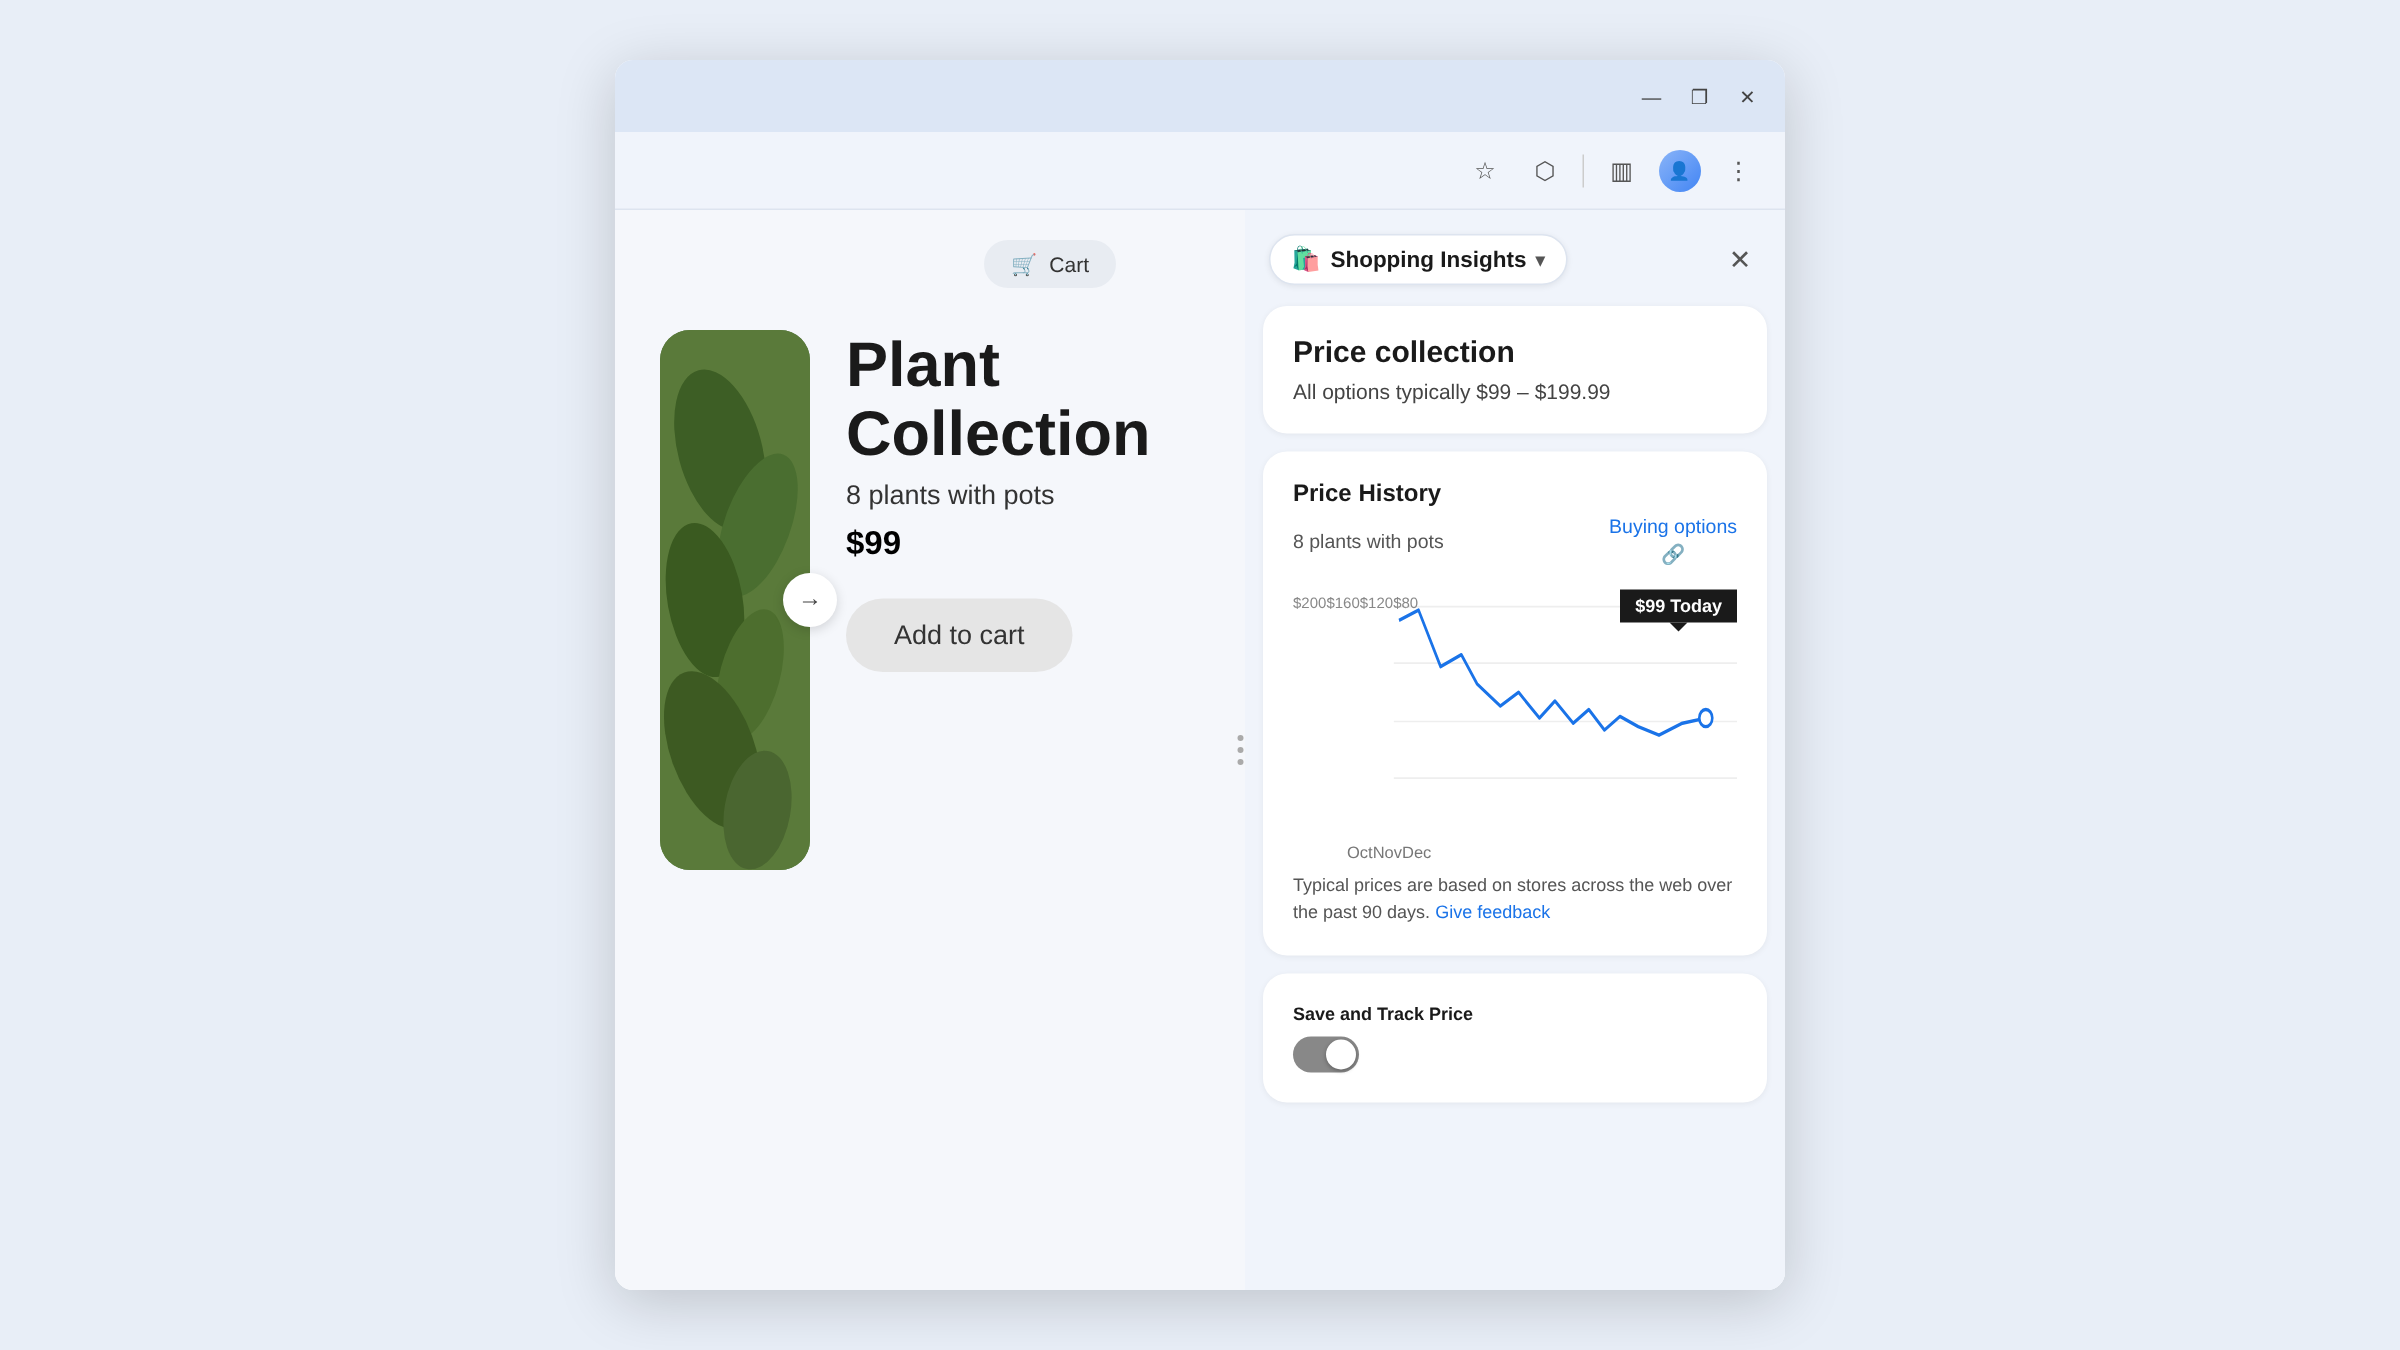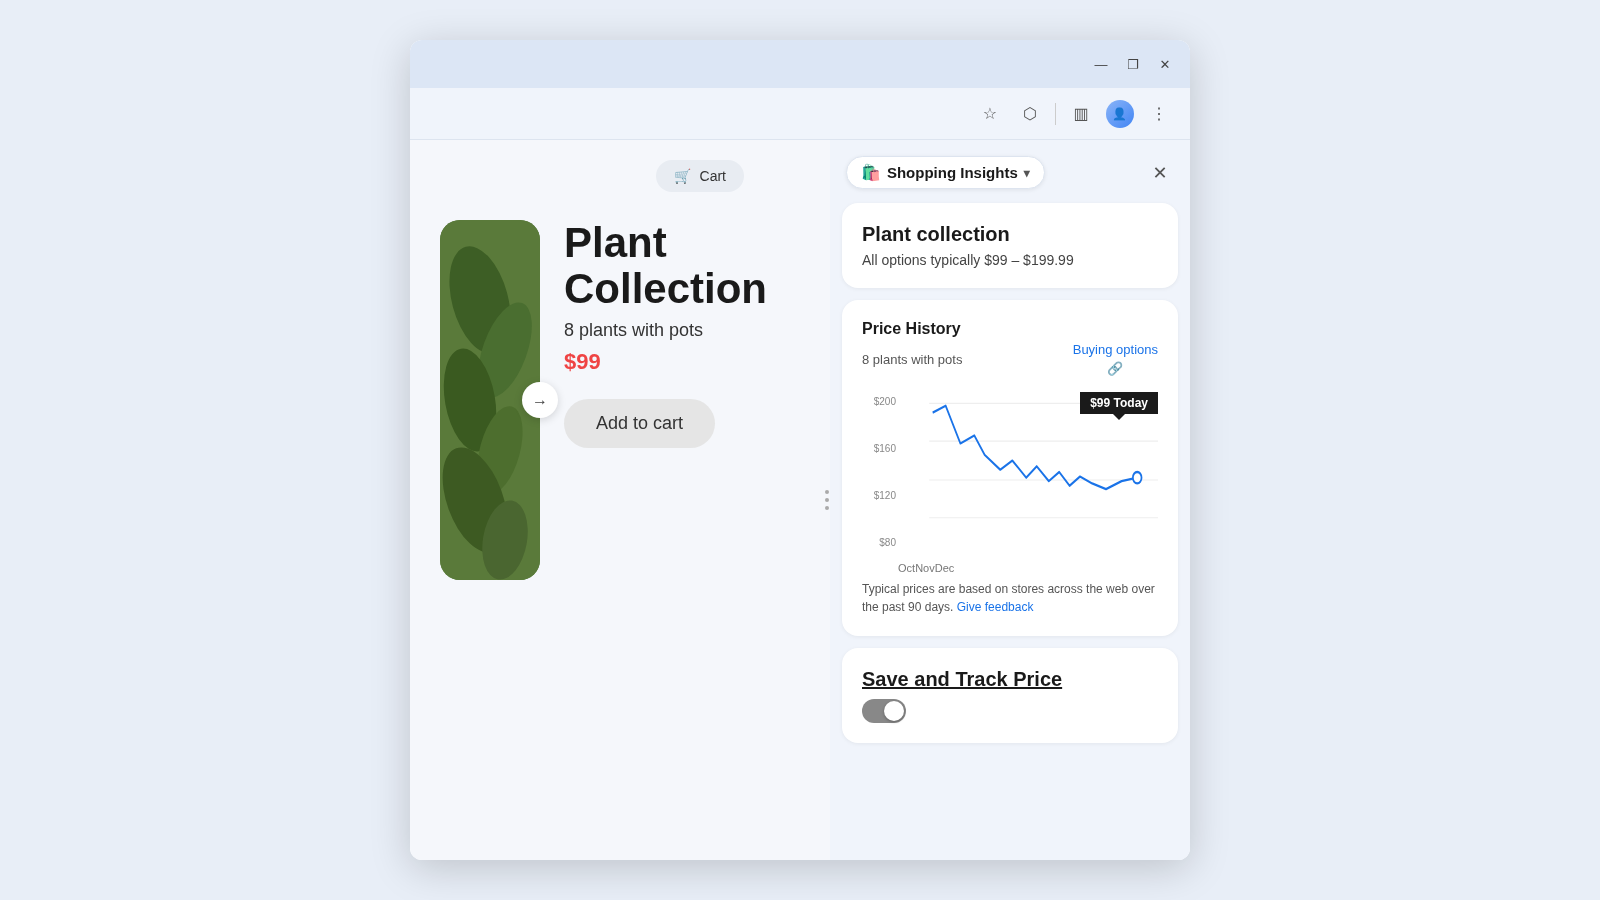--- a/index.html
+++ b/index.html
@@ -180,21 +180,21 @@
       margin-bottom: 8px;
     }
     .product-subtitle {
       font-size: 18px;
       color: #333;
       margin-bottom: 8px;
     }
     .product-price {
       font-size: 22px;
       font-weight: 600;
-      color: #ef4444;
+      color: #000000;
       margin-bottom: 24px;
     }
     .add-to-cart-btn {
       background: #e5e5e5;
       border: none;
       border-radius: 28px;
       padding: 14px 32px;
       font-size: 18px;
       font-weight: 500;
       color: #333;
@@ -367,25 +367,24 @@
       line-height: 1.5;
       margin-top: 6px;
     }
     .feedback-link {
       color: #1a73e8;
       text-decoration: none;
     }
 
     
     .save-track-title {
-      font-size: 20px;
+      font-size: 12px;
       font-weight: 700;
       color: #1a1a1a;
       margin-bottom: 8px;
-      text-decoration: underline;
     }
     .save-track-row {
       display: flex;
       align-items: center;
       justify-content: space-between;
       gap: 12px;
     }
     .save-track-desc {
       font-size: 13px;
       color: #444;
@@ -412,21 +411,21 @@
       box-shadow: 0 1px 3px rgba(0,0,0,0.3);
     }
 
     
     .y-axis-labels {
       position: absolute;
       left: 0;
       top: 0;
       height: 100%;
       display: flex;
-      flex-direction: column;
+      flex-direction: row;
       justify-content: space-between;
       font-size: 10px;
       color: #888;
       padding: 4px 0;
       width: 34px;
       text-align: right;
     }
   </style>
 </head>
 <body>
@@ -499,21 +498,21 @@
           <button class="insights-title-btn">
             <span class="bag-icon">🛍️</span>
             <span>Shopping Insights</span>
             <span class="chevron-icon">▾</span>
           </button>
         </div>
         <button class="insights-close-btn">✕</button>
       </div>
 
       <div class="card">
-        <div class="product-name-heading">Plant collection</div>
+        <div class="product-name-heading">Price collection</div>
         <div class="price-range-text">All options typically $99 – $199.99</div>
       </div>
 
       <div class="card">
         <div class="price-history-title">Price History</div>
         <div class="price-history-subtitle-row">
           <span class="price-history-sub">8 plants with pots</span>
           <a href="#" class="buying-options-link">
             <span>Buying options</span>
             <span>🔗</span>

